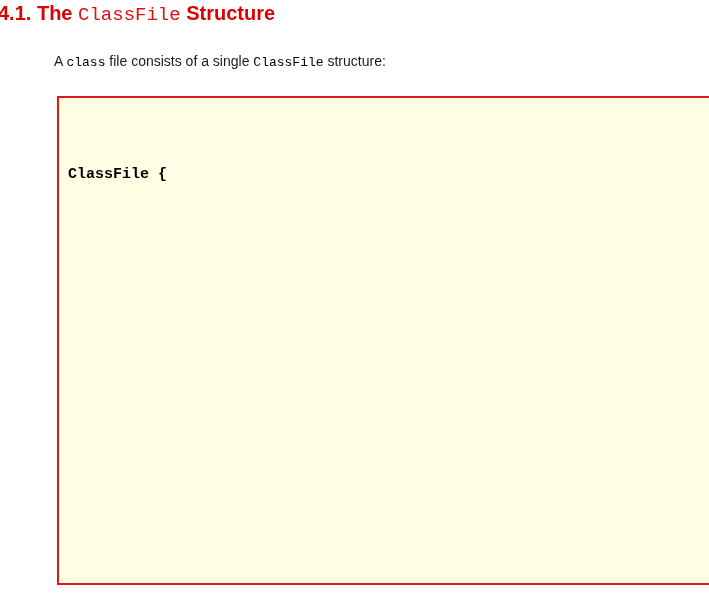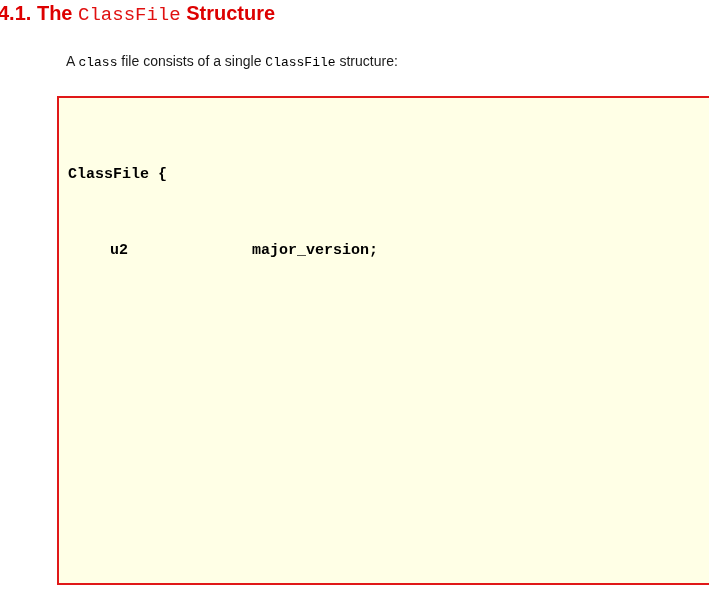--- a/index.html
+++ b/index.html
@@ -31,21 +31,21 @@
   .section-heading .mono-title {
     font-family: "Liberation Mono", "DejaVu Sans Mono", monospace;
     font-weight: normal;
     font-size: 19px;
     color: #e01010;
   }
 
   
   .intro-paragraph {
     position: absolute;
-    left: 66px;
+    left: 54px;
     top: 53px;
     font-family: "Liberation Sans", sans-serif;
     font-size: 14px;
     font-weight: normal;
     color: #1a1a1a;
     white-space: nowrap;
   }
   .intro-paragraph .mono {
     font-family: "Liberation Mono", "DejaVu Sans Mono", monospace;
     font-size: 13px;
@@ -97,21 +97,20 @@
   <span>The</span>
   <span class="mono-title">ClassFile</span>
   <span>Structure</span>
 </div>
 
 <div class="intro-paragraph"><span>A </span><span class="mono">class</span><span> file consists of a single </span><span class="mono">ClassFile</span><span> structure:</span></div>
 
 <div class="code-block">
   <div class="code-inner">
     <span class="code-line">ClassFile {</span>
-    <span class="code-line"><span class="indent"></span><span class="code-type">u2</span><span>major_version;</span></span>
     
     
     
     
     
     
     
     
     
     

